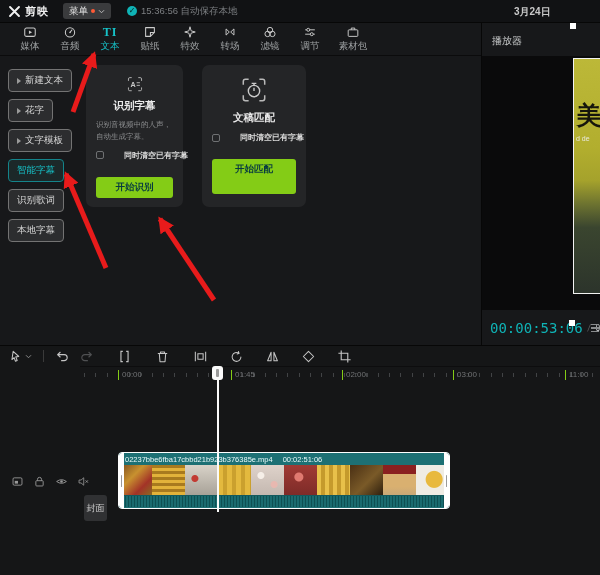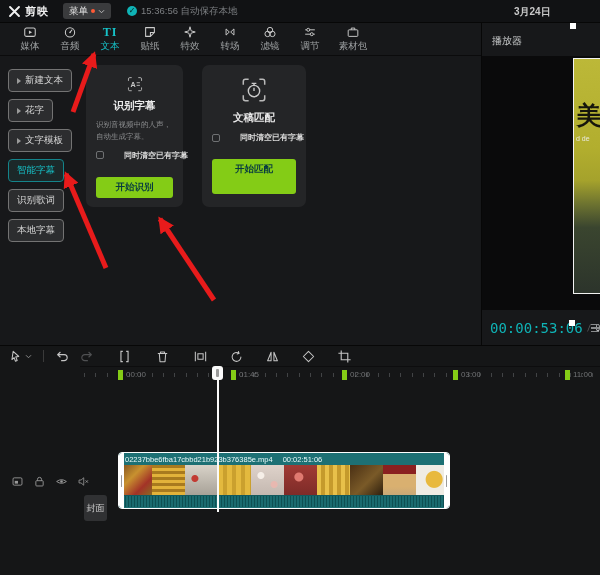--- a/index.html
+++ b/index.html
@@ -63,21 +63,21 @@
 
   
   .timeline { position:absolute; left:0; top:346px; width:600px; height:229px; background:#151617; }
   .tl-toolbar { height:20px; display:flex; align-items:center; padding-left:8px; gap:9px; }
   .tool { display:flex; align-items:center; cursor:pointer; }
   .tool-sep { width:1px; height:12px; background:#3a3a3a; margin:0 2px; }
   .ruler { position:absolute; left:80px; right:0; top:20px; height:16px; border-top:1px solid #0d0d0e; }
   .ruler-ticks { position:absolute; left:0; right:0; top:6px; height:4px;
       background:repeating-linear-gradient(90deg,#4c4e50 0 1px,transparent 1px 11.3px);
       background-position-x:4px; opacity:.8; }
-  .ruler-label { position:absolute; top:3px; color:#707274; font-size:8px; border-left:5px solid #84cc16; padding-left:3px; line-height:10px; }
+  .ruler-label { position:absolute; top:3px; color:#707274; font-size:8px; border-left:1px solid #84cc16; padding-left:3px; line-height:10px; }
   .playhead-flag { position:absolute; left:212px; top:20px; width:11px; height:14px; background:#fafafa; border-radius:3px; z-index:31; }
   .playhead-flag::after { content:""; position:absolute; left:4px; top:3px; width:2.5px; height:8px; background:#9a9a9a; border-radius:1px; }
   .playhead-line { position:absolute; left:217px; top:22px; width:1.5px; height:144px; background:#fafafa; z-index:30; }
 
   .track-controls { position:absolute; left:10px; top:128px; display:flex; gap:7px; align-items:center; }
   .track-controls .tool { padding:1px; }
   .cover-btn { position:absolute; left:84px; top:122px; width:23px; height:26px; background:#303133; border-radius:3px; color:#cfcfcf; font-size:9px; display:flex; align-items:center; justify-content:center; cursor:pointer;margin-top:27px; }
 
   .clip { position:absolute; left:118px; top:106px; width:332px; height:57px; border:1.5px solid #ffffff; border-radius:4px; background:#1d7074; overflow:hidden; cursor:pointer; }
   .clip-header { height:12px; background:#1d7074; display:flex; align-items:center; gap:10px; padding-left:6px; overflow:hidden; }

